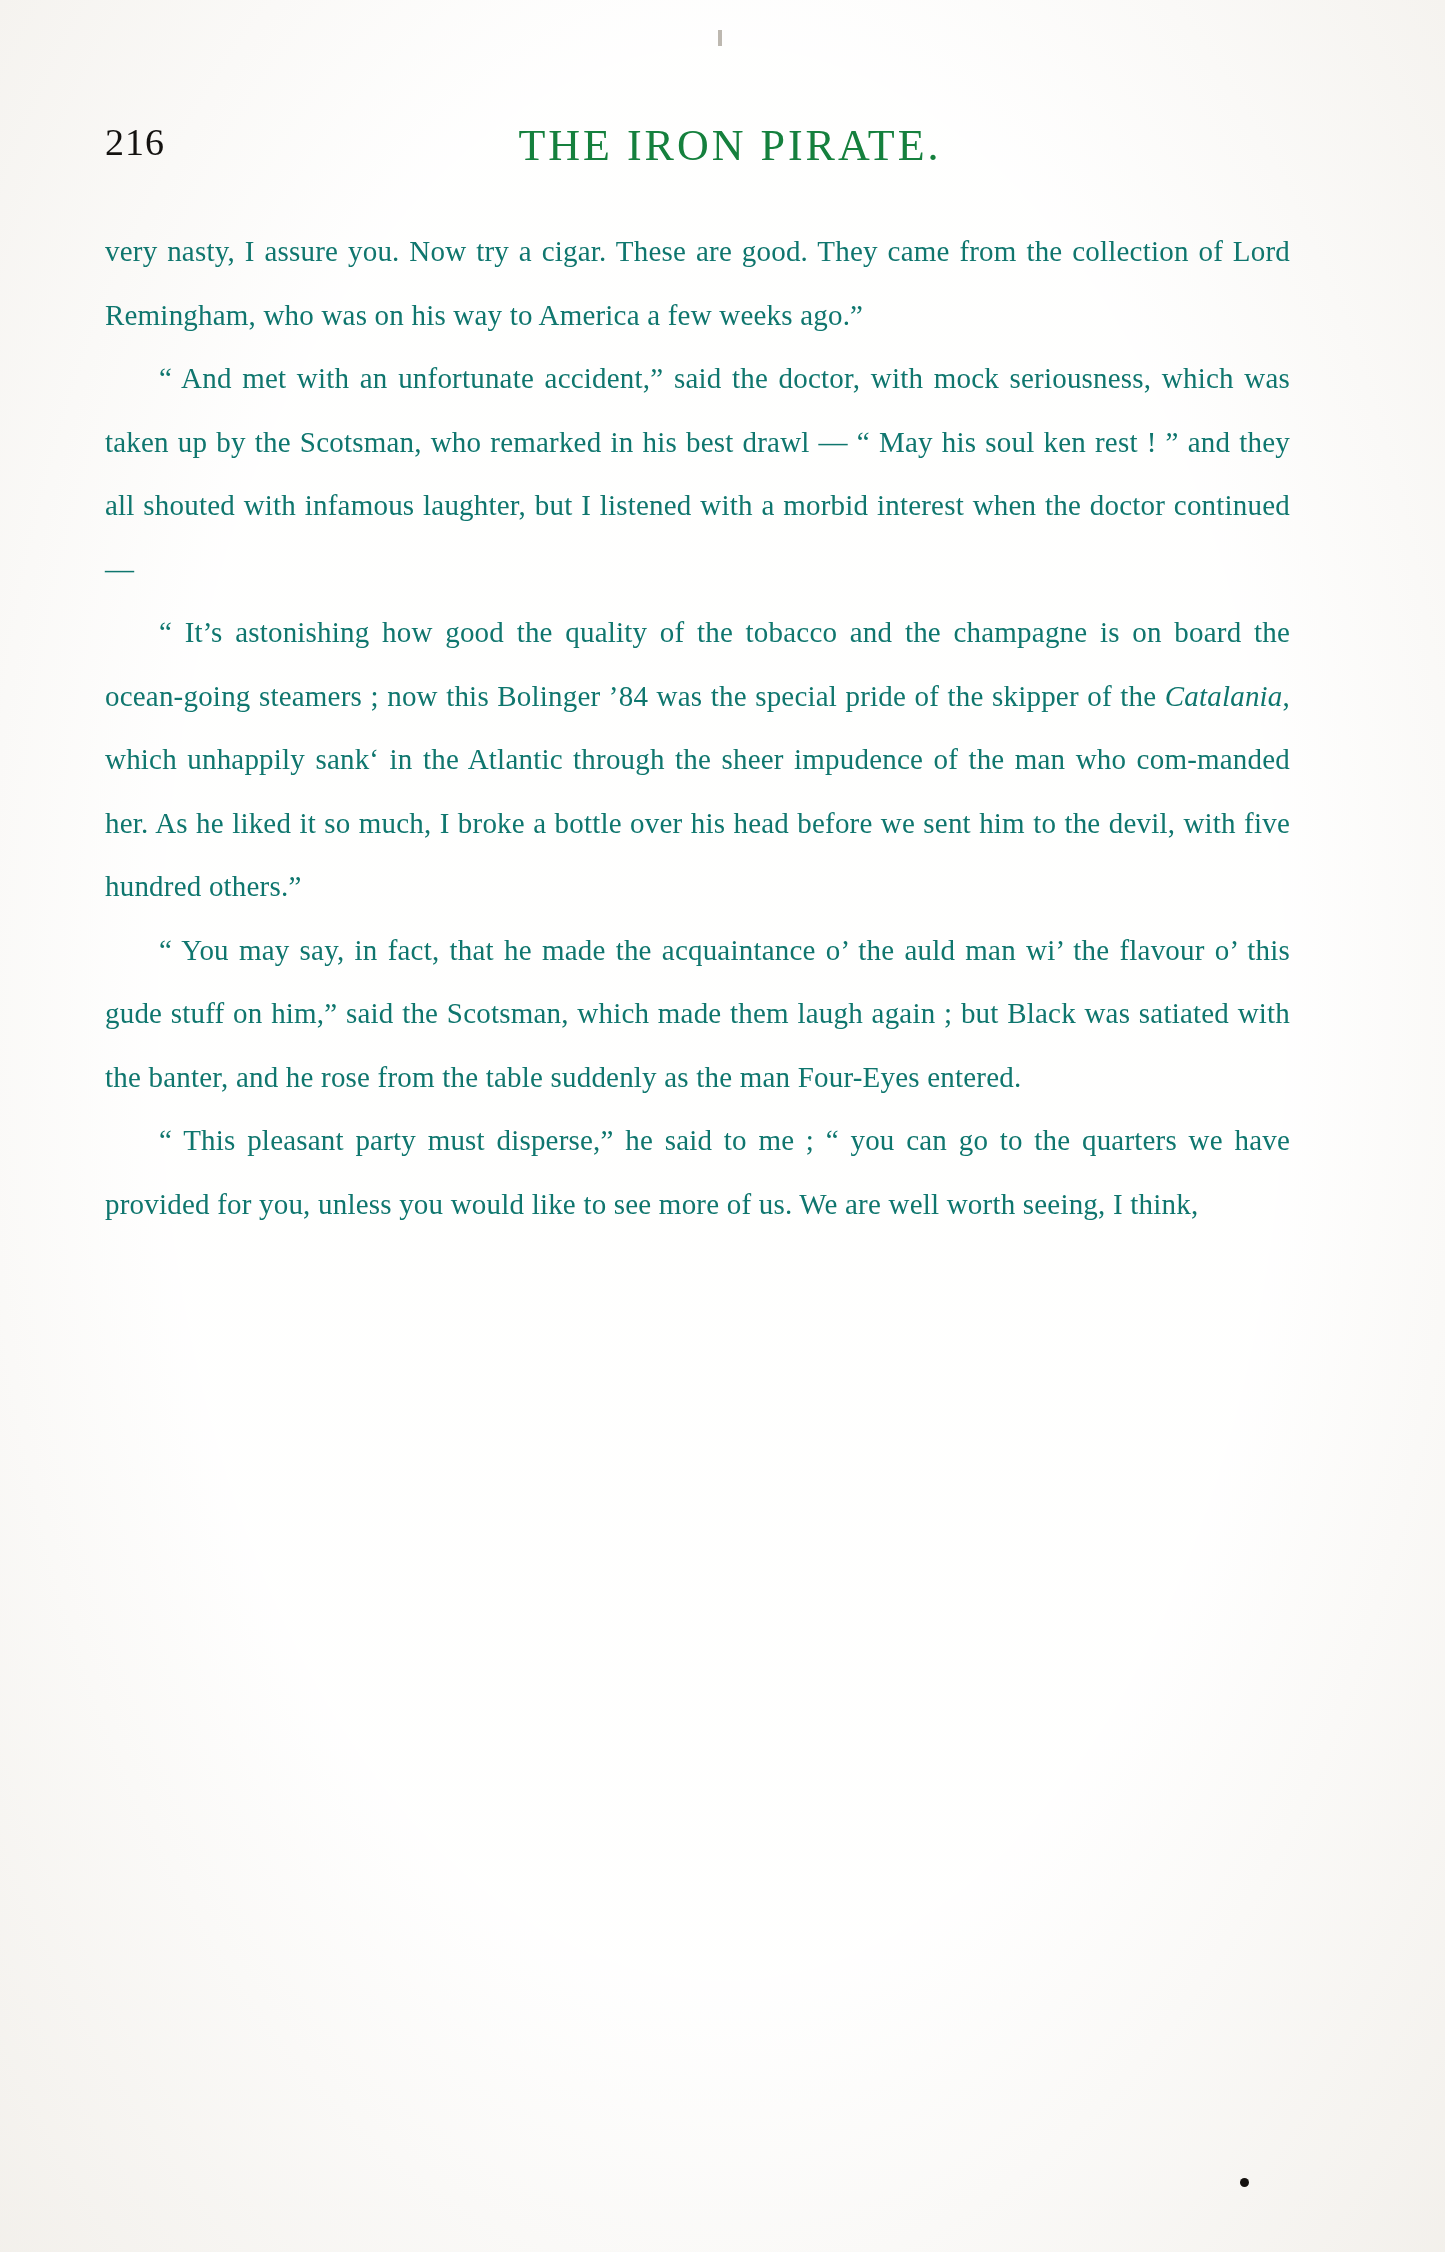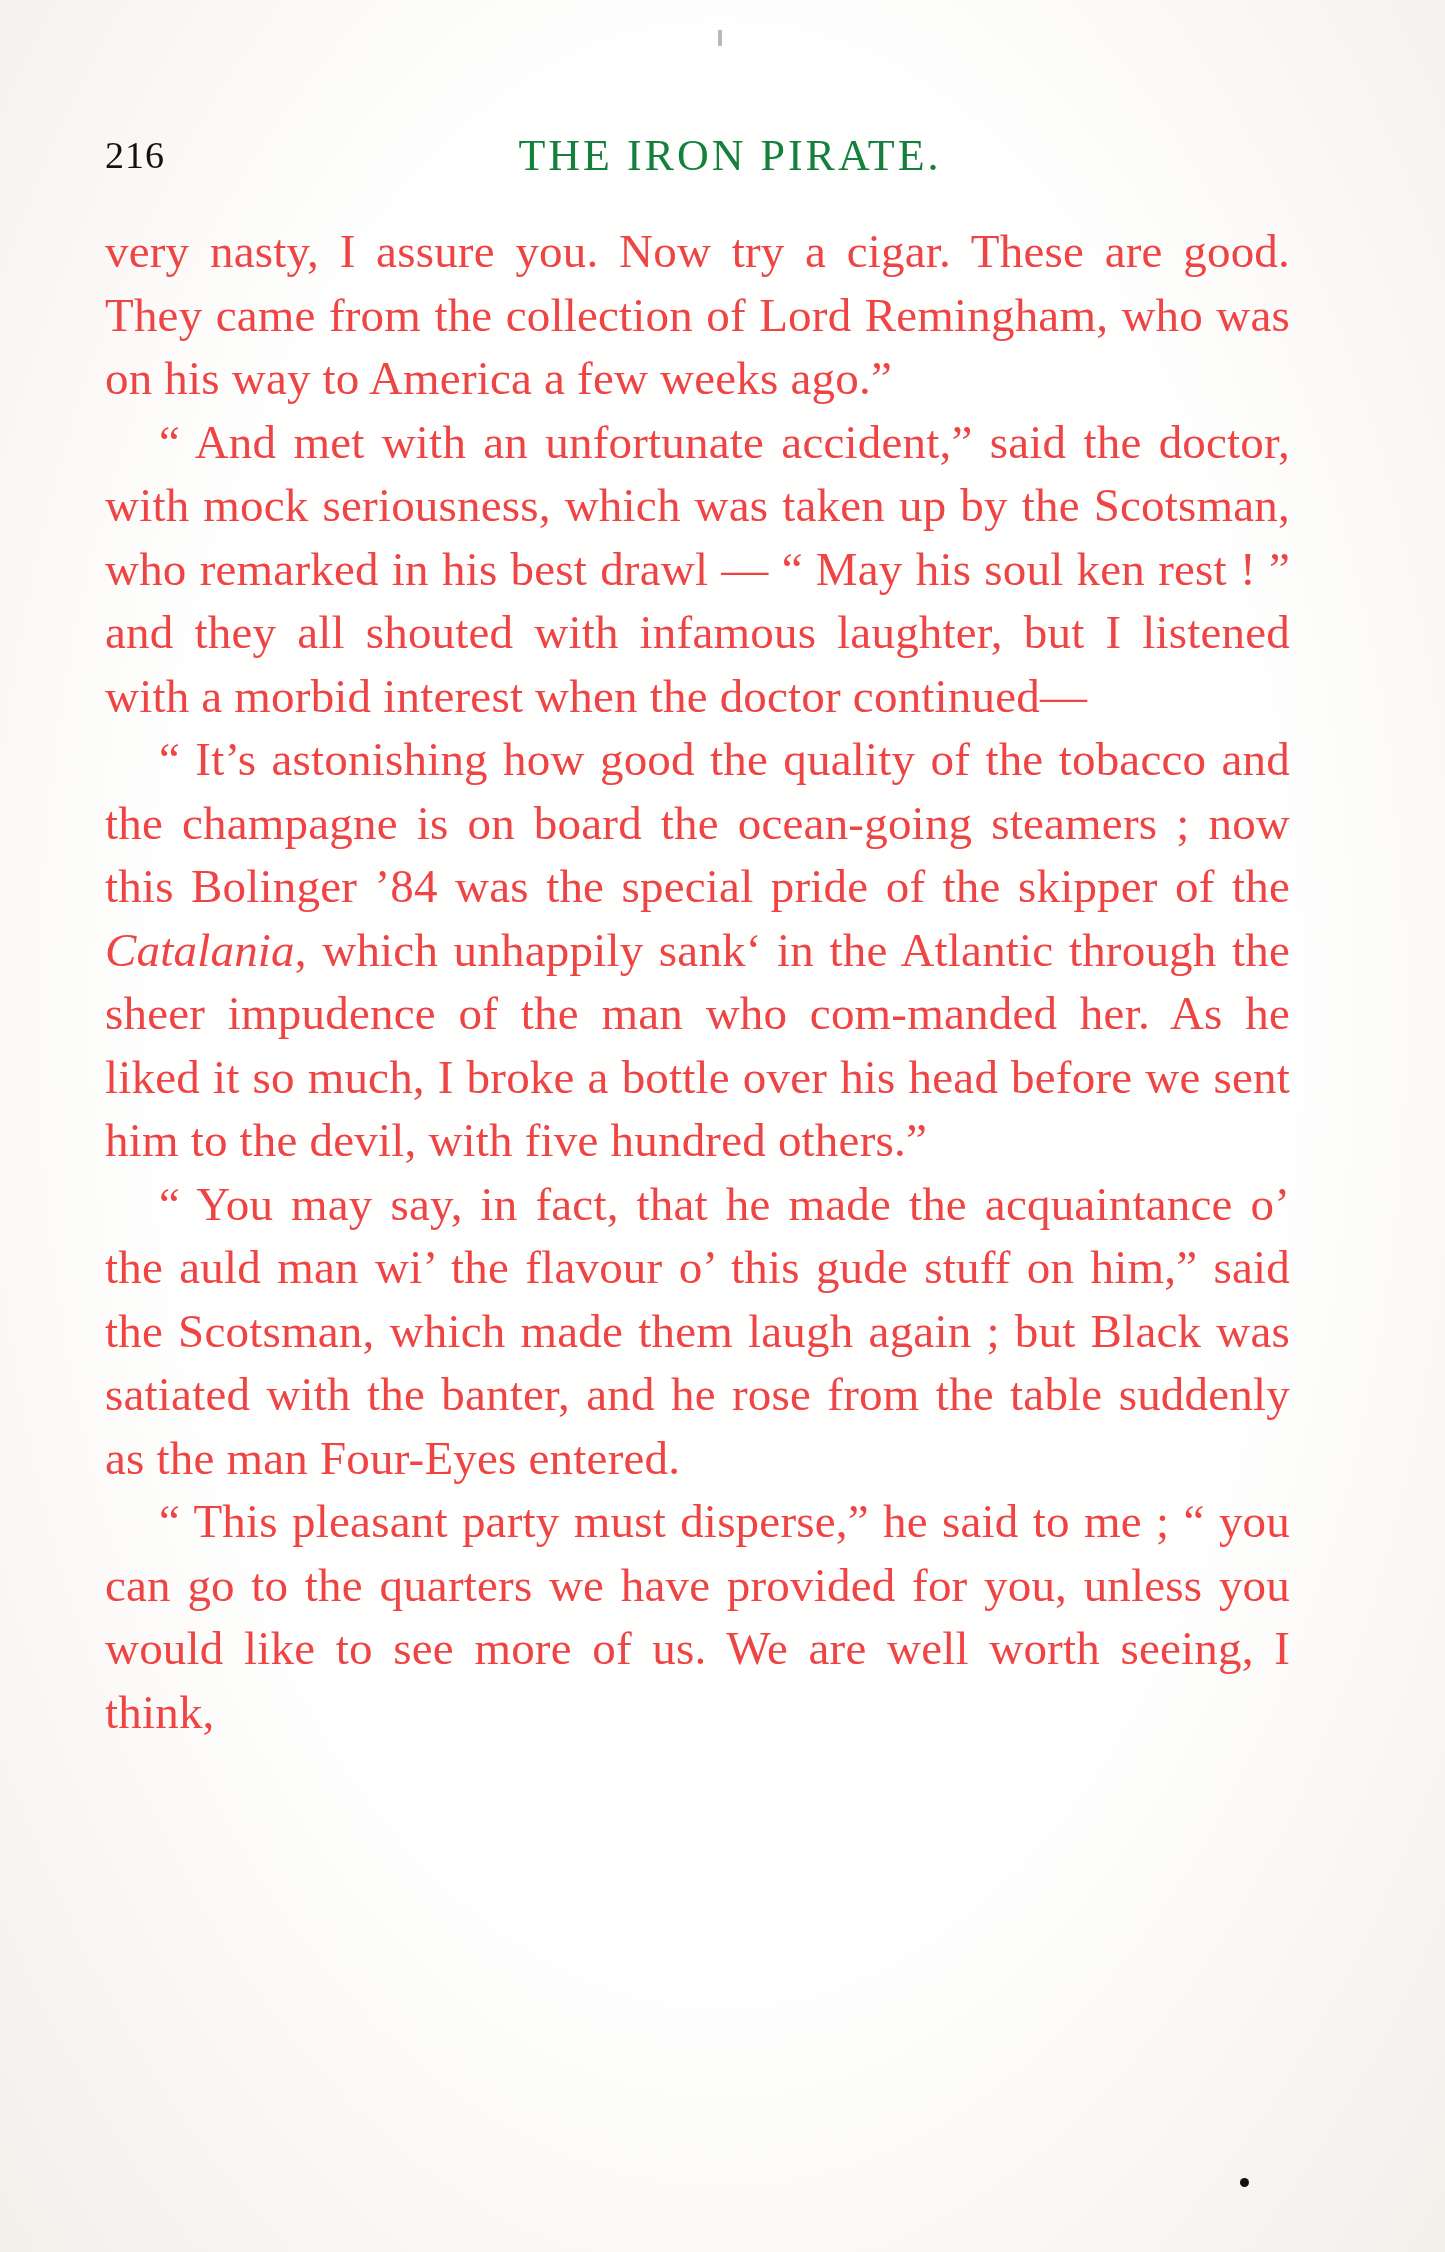--- a/index.html
+++ b/index.html
@@ -36,21 +36,21 @@
 
   .content {
     position: absolute;
     left: 105px;
     top: 120px;
     width: 1240px;
   }
 
   .header-row {
     display: flex;
-    align-items: center;
+    align-items: flex-start;
     height: 70px;
     margin-bottom: 18px;
   }
 
   .folio {
     font-size: 38px;
     letter-spacing: 1px;
     width: 160px;
     flex: 0 0 160px;
     color: #141210;
@@ -66,25 +66,25 @@
     white-space: nowrap;
   }
 
   .body-text {
     margin-top: 30px;
     width: 1185px;
   }
 
   .body-text p {
     margin: 0;
-    font-size: 47px;
+    font-size: 29px;
     line-height: 63.5px;
     text-align: justify;
     text-justify: inter-word;
-    color: #ef4444;
+    color: #0f766e;
     letter-spacing: 0.2px;
   }
 
   .body-text p.indent {
     text-indent: 54px;
   }
 
   .body-text p + p {
     margin-top: 0;
   }

